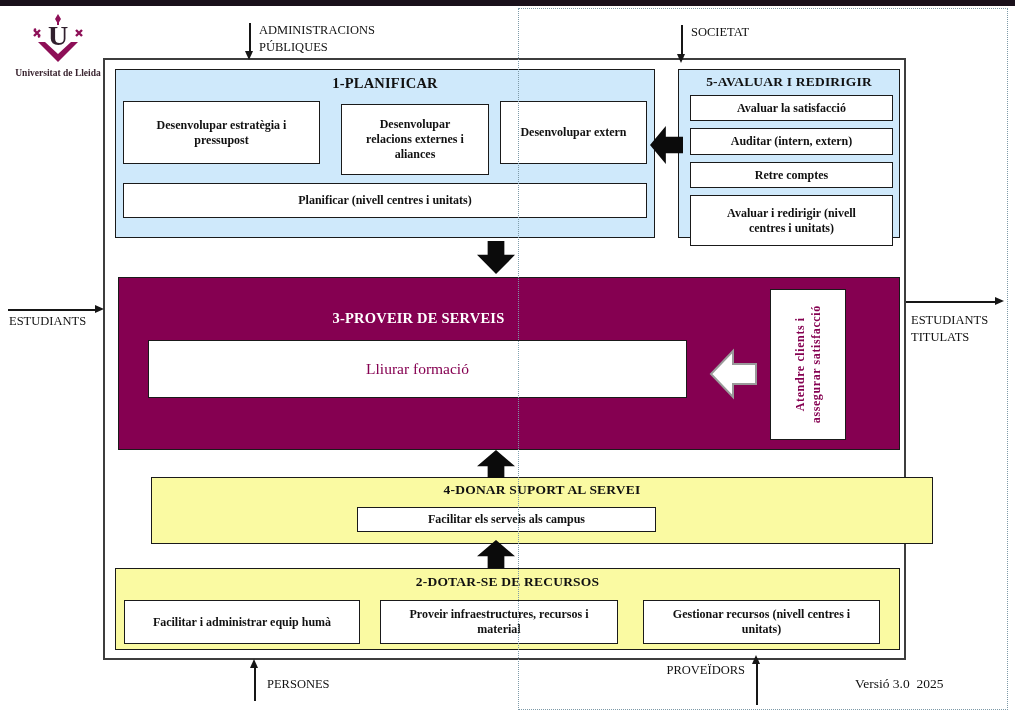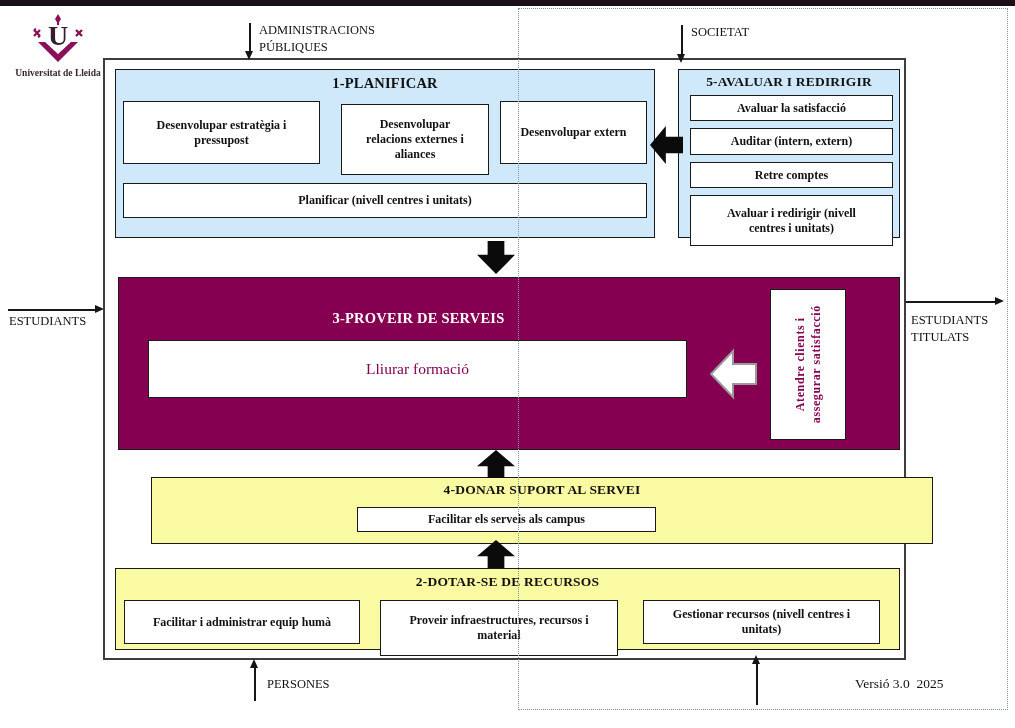--- a/index.html
+++ b/index.html
@@ -131,25 +131,26 @@
   <div class="sect-title" style="font-size:13.5px;margin-top:4px;">4-DONAR SUPORT AL SERVEI</div>
 </div>
 <div class="abs wbox" style="left:357px;top:507px;width:299px;height:25px;">Facilitar els serveis als campus</div>
 
 <div class="abs block-arrow ba-up" style="left:477px;top:540px;width:38px;height:28px;"></div>
 
 <div class="abs sect yellow" style="left:115px;top:568px;width:785px;height:82px;">
   <div class="sect-title" style="font-size:13.5px;margin-top:5px;">2-DOTAR-SE DE RECURSOS</div>
 </div>
 <div class="abs wbox" style="left:124px;top:600px;width:236px;height:44px;text-align:center;">Facilitar i administrar equip humà</div>
-<div class="abs wbox" style="left:380px;top:600px;width:238px;height:56px;">Proveir infraestructures, recursos i material</div>
+<div class="abs wbox" style="left:380px;top:600px;width:238px;height:44px;">Proveir infraestructures, recursos i material</div>
 <div class="abs wbox" style="left:643px;top:600px;width:237px;height:44px;">Gestionar recursos (nivell centres i unitats)</div>
 
 <div class="abs vline" style="left:254px;top:664px;height:37px;"></div>
 <div class="abs head-up" style="left:250px;top:659px;"></div>
 <div class="abs ext-label" style="left:267px;top:676px;">PERSONES</div>
 
 <div class="abs ext-label" style="left:430px;top:662px;width:315px;text-align:right;">
+  <div>PROVEÏDORS</div>
 </div>
 <div class="abs vline" style="left:756px;top:660px;height:45px;"></div>
 <div class="abs head-up" style="left:752px;top:655px;"></div>
 
 <div class="abs version" style="left:855px;top:676px;">Versió 3.0  2025</div>
 
 </body></html>

